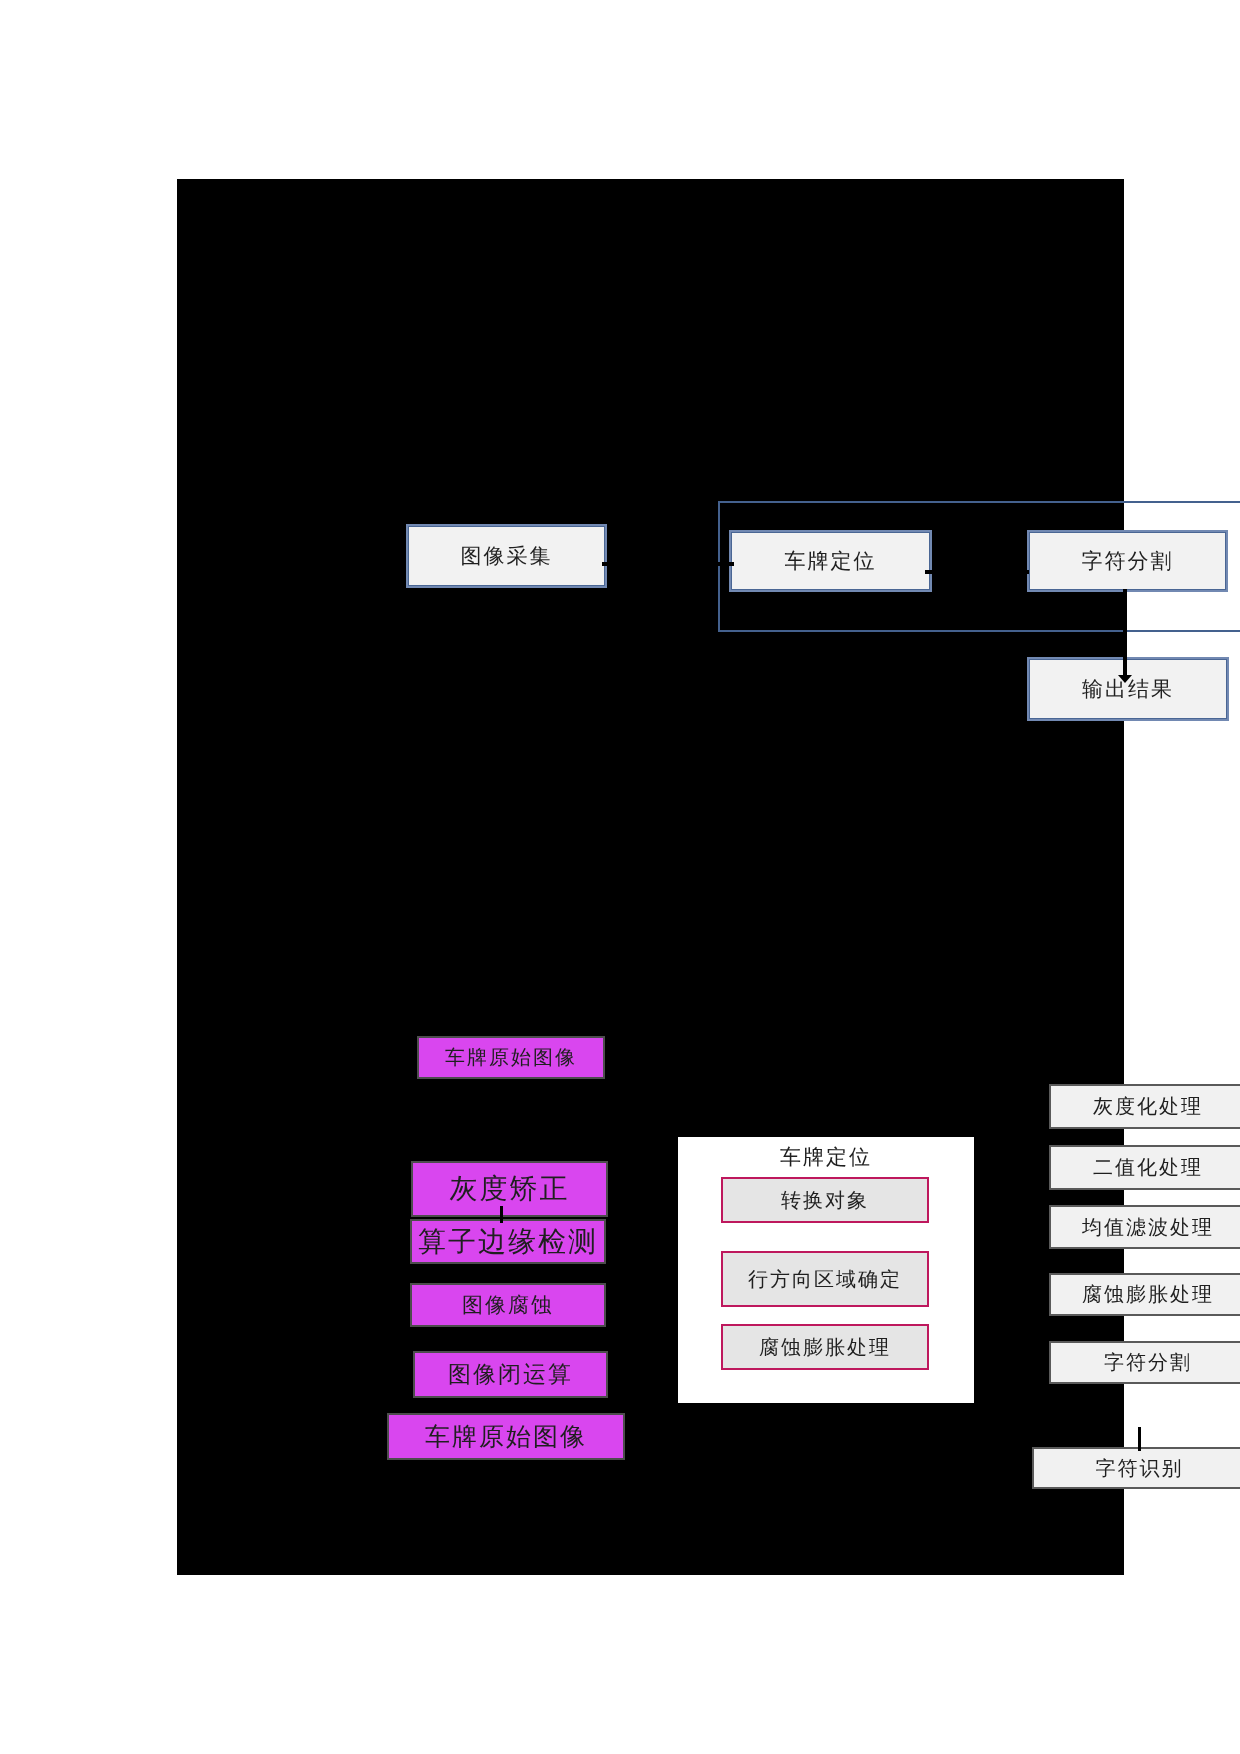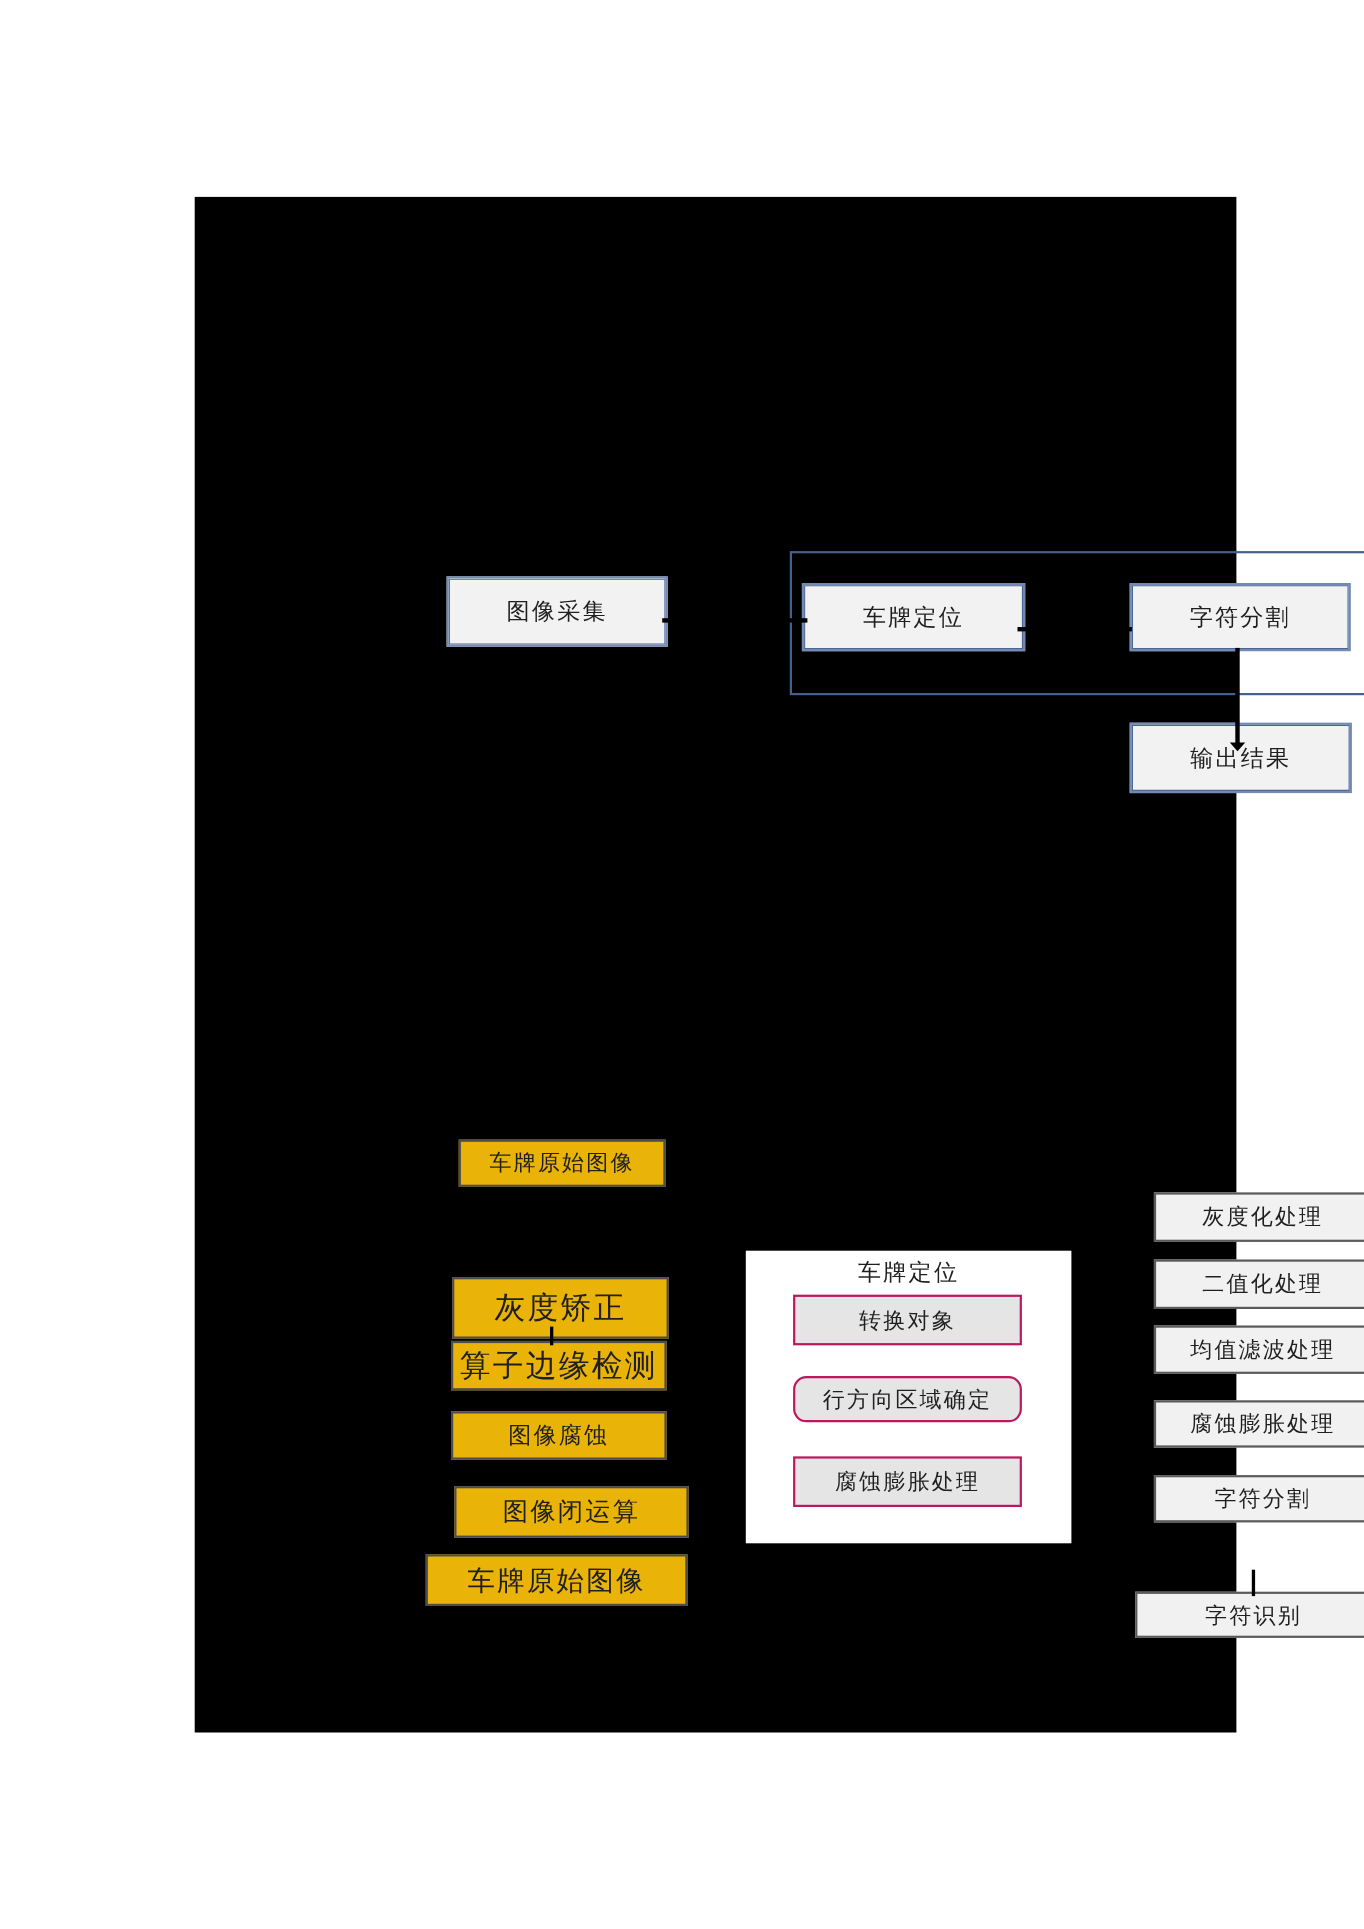--- a/index.html
+++ b/index.html
@@ -15,21 +15,21 @@
   }
   .node{
     position:absolute;display:flex;align-items:center;justify-content:center;
     text-align:center;letter-spacing:2px;box-sizing:border-box;z-index:2;
   }
   .blue-node{
     background:#f2f2f2;border:2px solid #7289b2;
     box-shadow:0 0 0 1px #4a6694 inset;
   }
   .gray-node{
-    background:#eab308;border:2px solid #4d4d4d;
+    background:#d946ef;border:2px solid #4d4d4d;
   }
   .thin-gray-node{
     background:#f1f1f1;border:2px solid #5a5a5a;
   }
   #group-frame{
     position:absolute;left:541px;top:322px;width:529px;height:131px;
     border:2px solid #44618e;box-sizing:border-box;background:transparent;z-index:1;
   }
   #center-panel{
     position:absolute;left:501px;top:958px;width:296px;height:266px;
@@ -68,30 +68,30 @@
   <div class="connector" style="left:425px;top:383px;width:132px;height:4px;"></div>
   <div class="connector" style="left:748px;top:391px;width:104px;height:4px;"></div>
   <div class="connector" style="left:946px;top:410px;width:4px;height:88px;"></div>
   <div class="arrowhead" style="left:941px;top:496px;"></div>
 
   <div class="node gray-node" style="left:240px;top:857px;width:188px;height:43px;font-size:20px;">车牌原始图像</div>
 
   <div class="node gray-node" style="left:234px;top:982px;width:197px;height:56px;font-size:28px;">灰度矫正</div>
   <div class="node gray-node" style="left:233px;top:1040px;width:196px;height:45px;font-size:28px;">算子边缘检测</div>
   <div class="node gray-node" style="left:233px;top:1104px;width:196px;height:44px;font-size:21px;">图像腐蚀</div>
-  <div class="node gray-node" style="left:236px;top:1172px;width:213px;height:47px;font-size:23px;">图像闭运算</div>
+  <div class="node gray-node" style="left:236px;top:1172px;width:195px;height:47px;font-size:23px;">图像闭运算</div>
   <div class="node gray-node" style="left:210px;top:1234px;width:238px;height:47px;font-size:25px;">车牌原始图像</div>
 
   <div class="connector" style="left:323px;top:1027px;width:3px;height:17px;"></div>
 
   <div id="center-panel"></div>
   <div id="center-panel-title">车牌定位</div>
 
   <div class="node panel-node" style="left:544px;top:998px;width:208px;height:46px;font-size:20px;">转换对象</div>
-  <div class="node panel-node" style="left:544px;top:1072px;width:208px;height:42px;font-size:20px;border-radius:12px;">行方向区域确定</div>
+  <div class="node panel-node" style="left:544px;top:1072px;width:208px;height:56px;font-size:20px;">行方向区域确定</div>
   <div class="node panel-node" style="left:544px;top:1145px;width:208px;height:46px;font-size:20px;">腐蚀膨胀处理</div>
 
   <div class="node thin-gray-node" style="left:872px;top:905px;width:198px;height:45px;font-size:20px;">灰度化处理</div>
   <div class="node thin-gray-node" style="left:872px;top:966px;width:198px;height:45px;font-size:20px;">二值化处理</div>
   <div class="node thin-gray-node" style="left:872px;top:1026px;width:198px;height:44px;font-size:20px;">均值滤波处理</div>
   <div class="node thin-gray-node" style="left:872px;top:1094px;width:198px;height:43px;font-size:20px;">腐蚀膨胀处理</div>
   <div class="node thin-gray-node" style="left:872px;top:1162px;width:198px;height:43px;font-size:20px;">字符分割</div>
 
   <div class="connector" style="left:961px;top:1248px;width:3px;height:24px;"></div>
 

